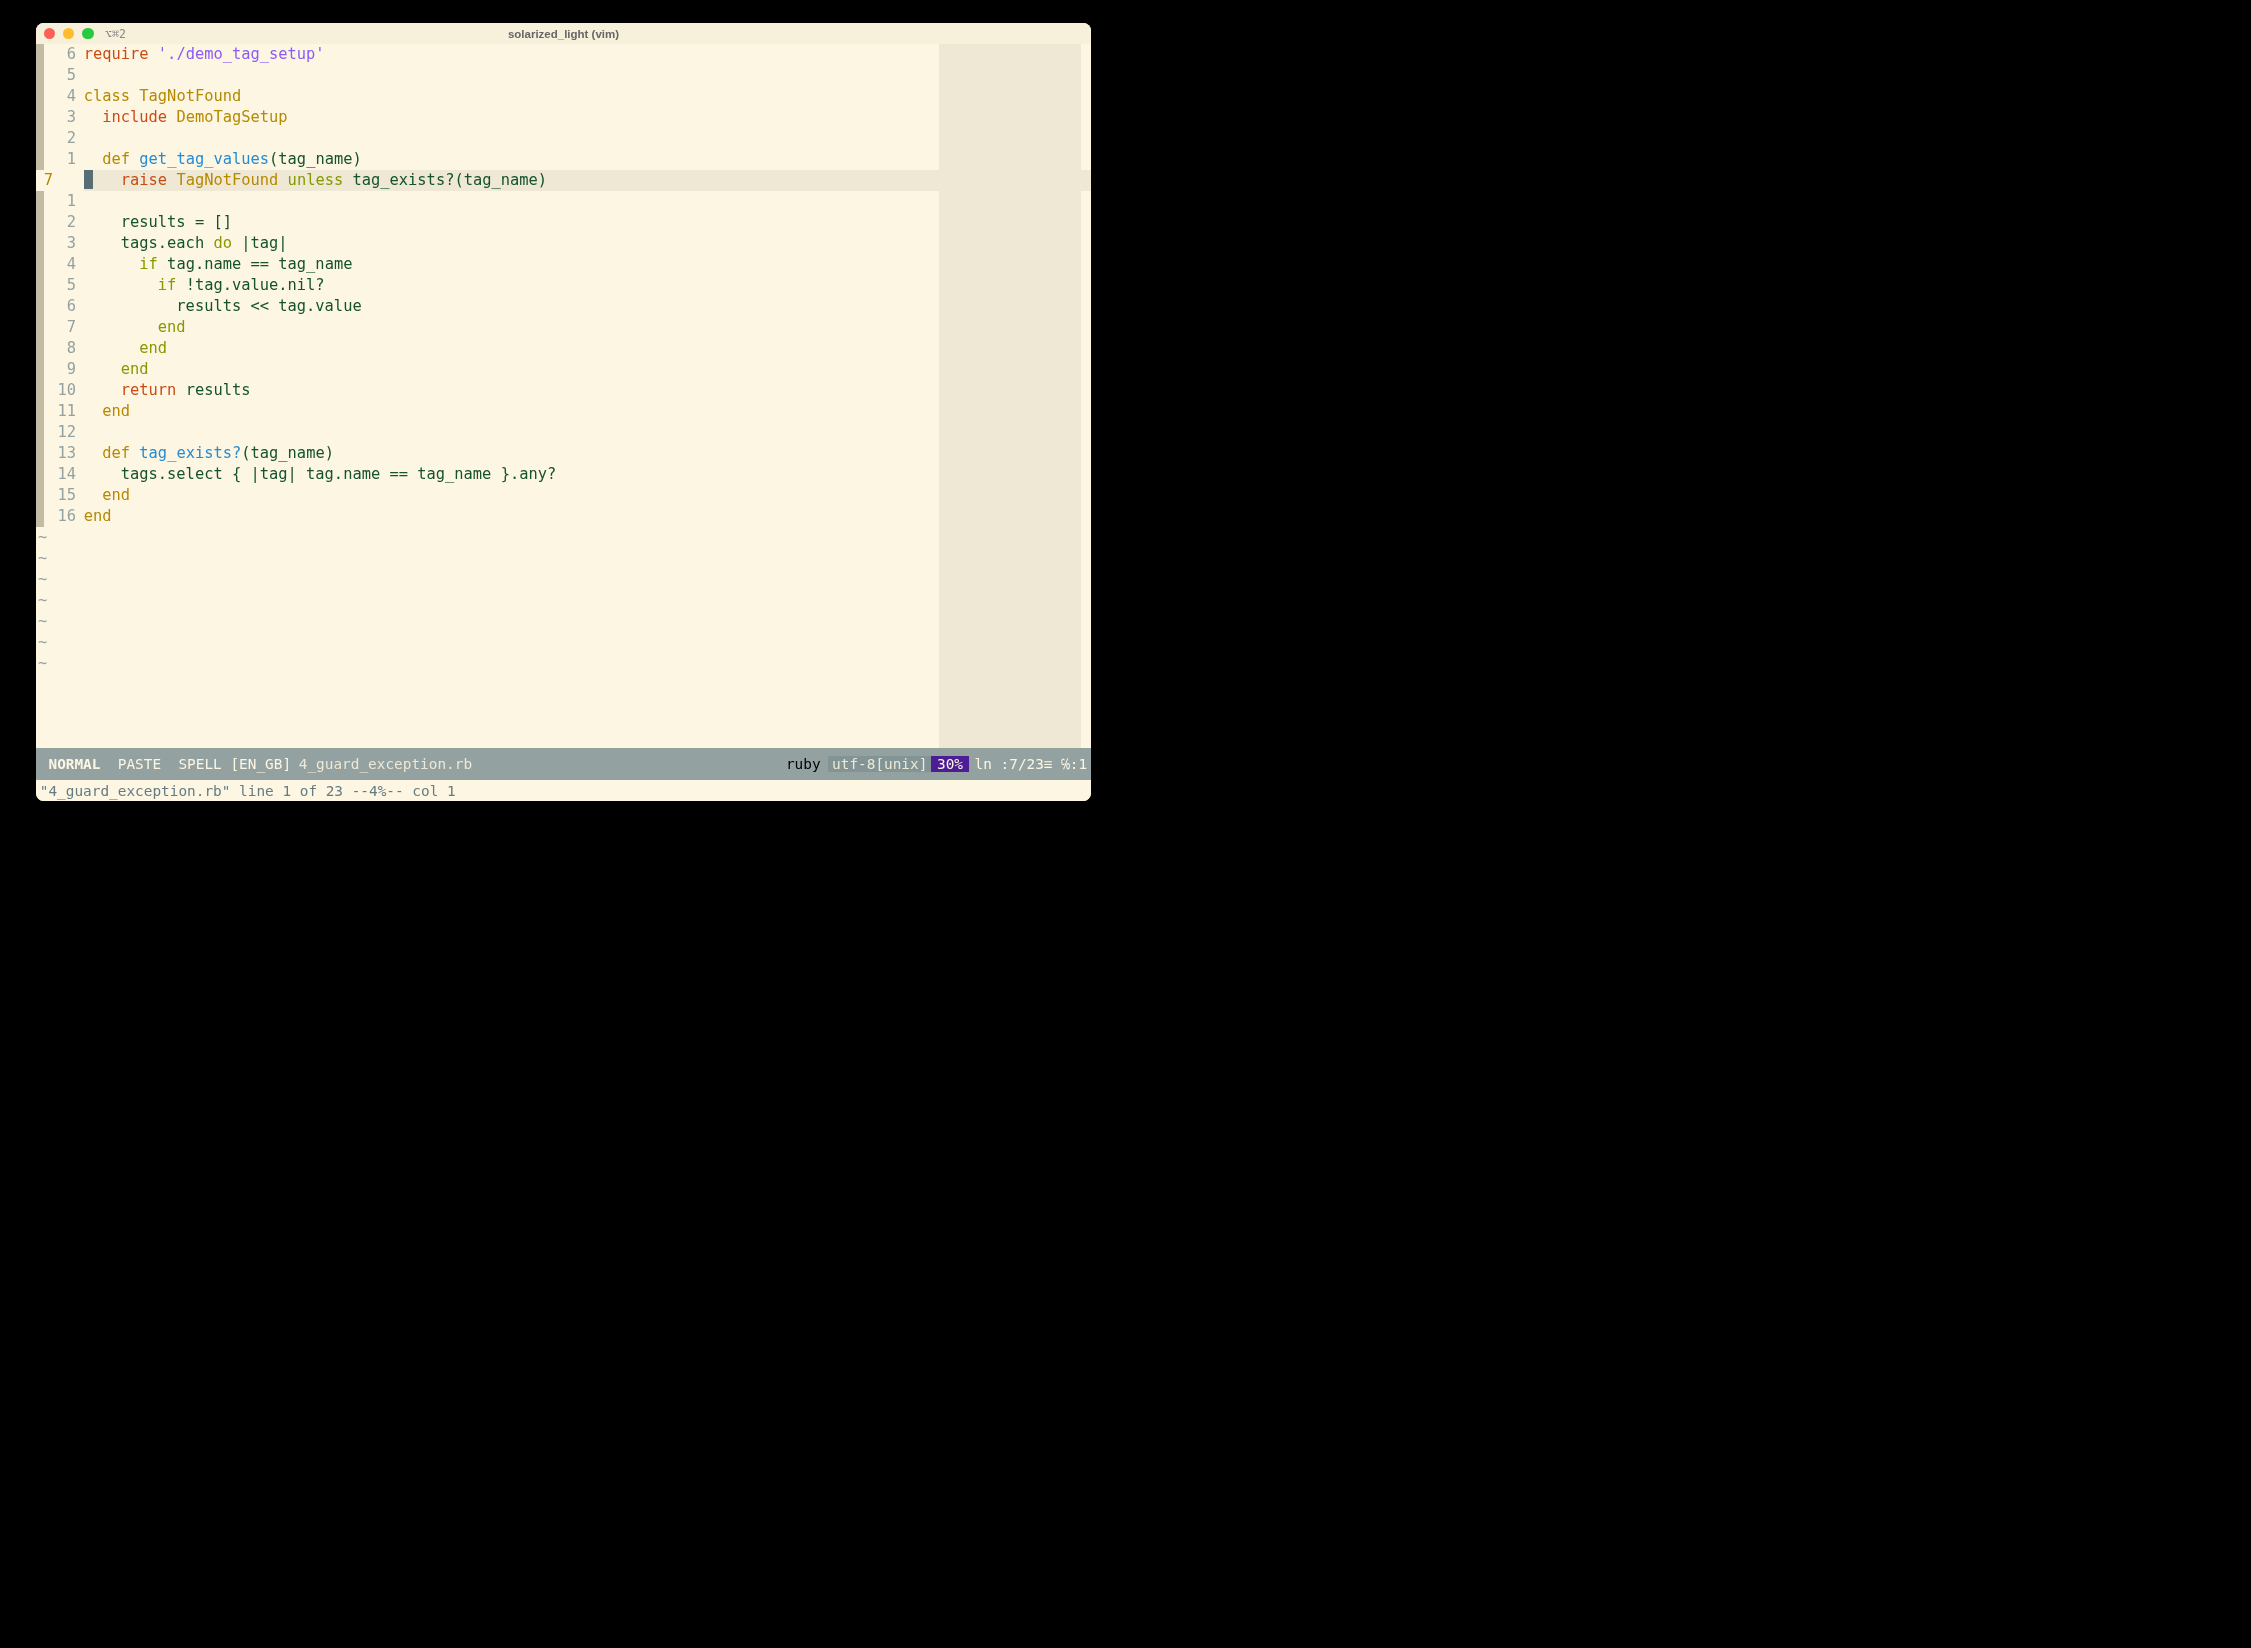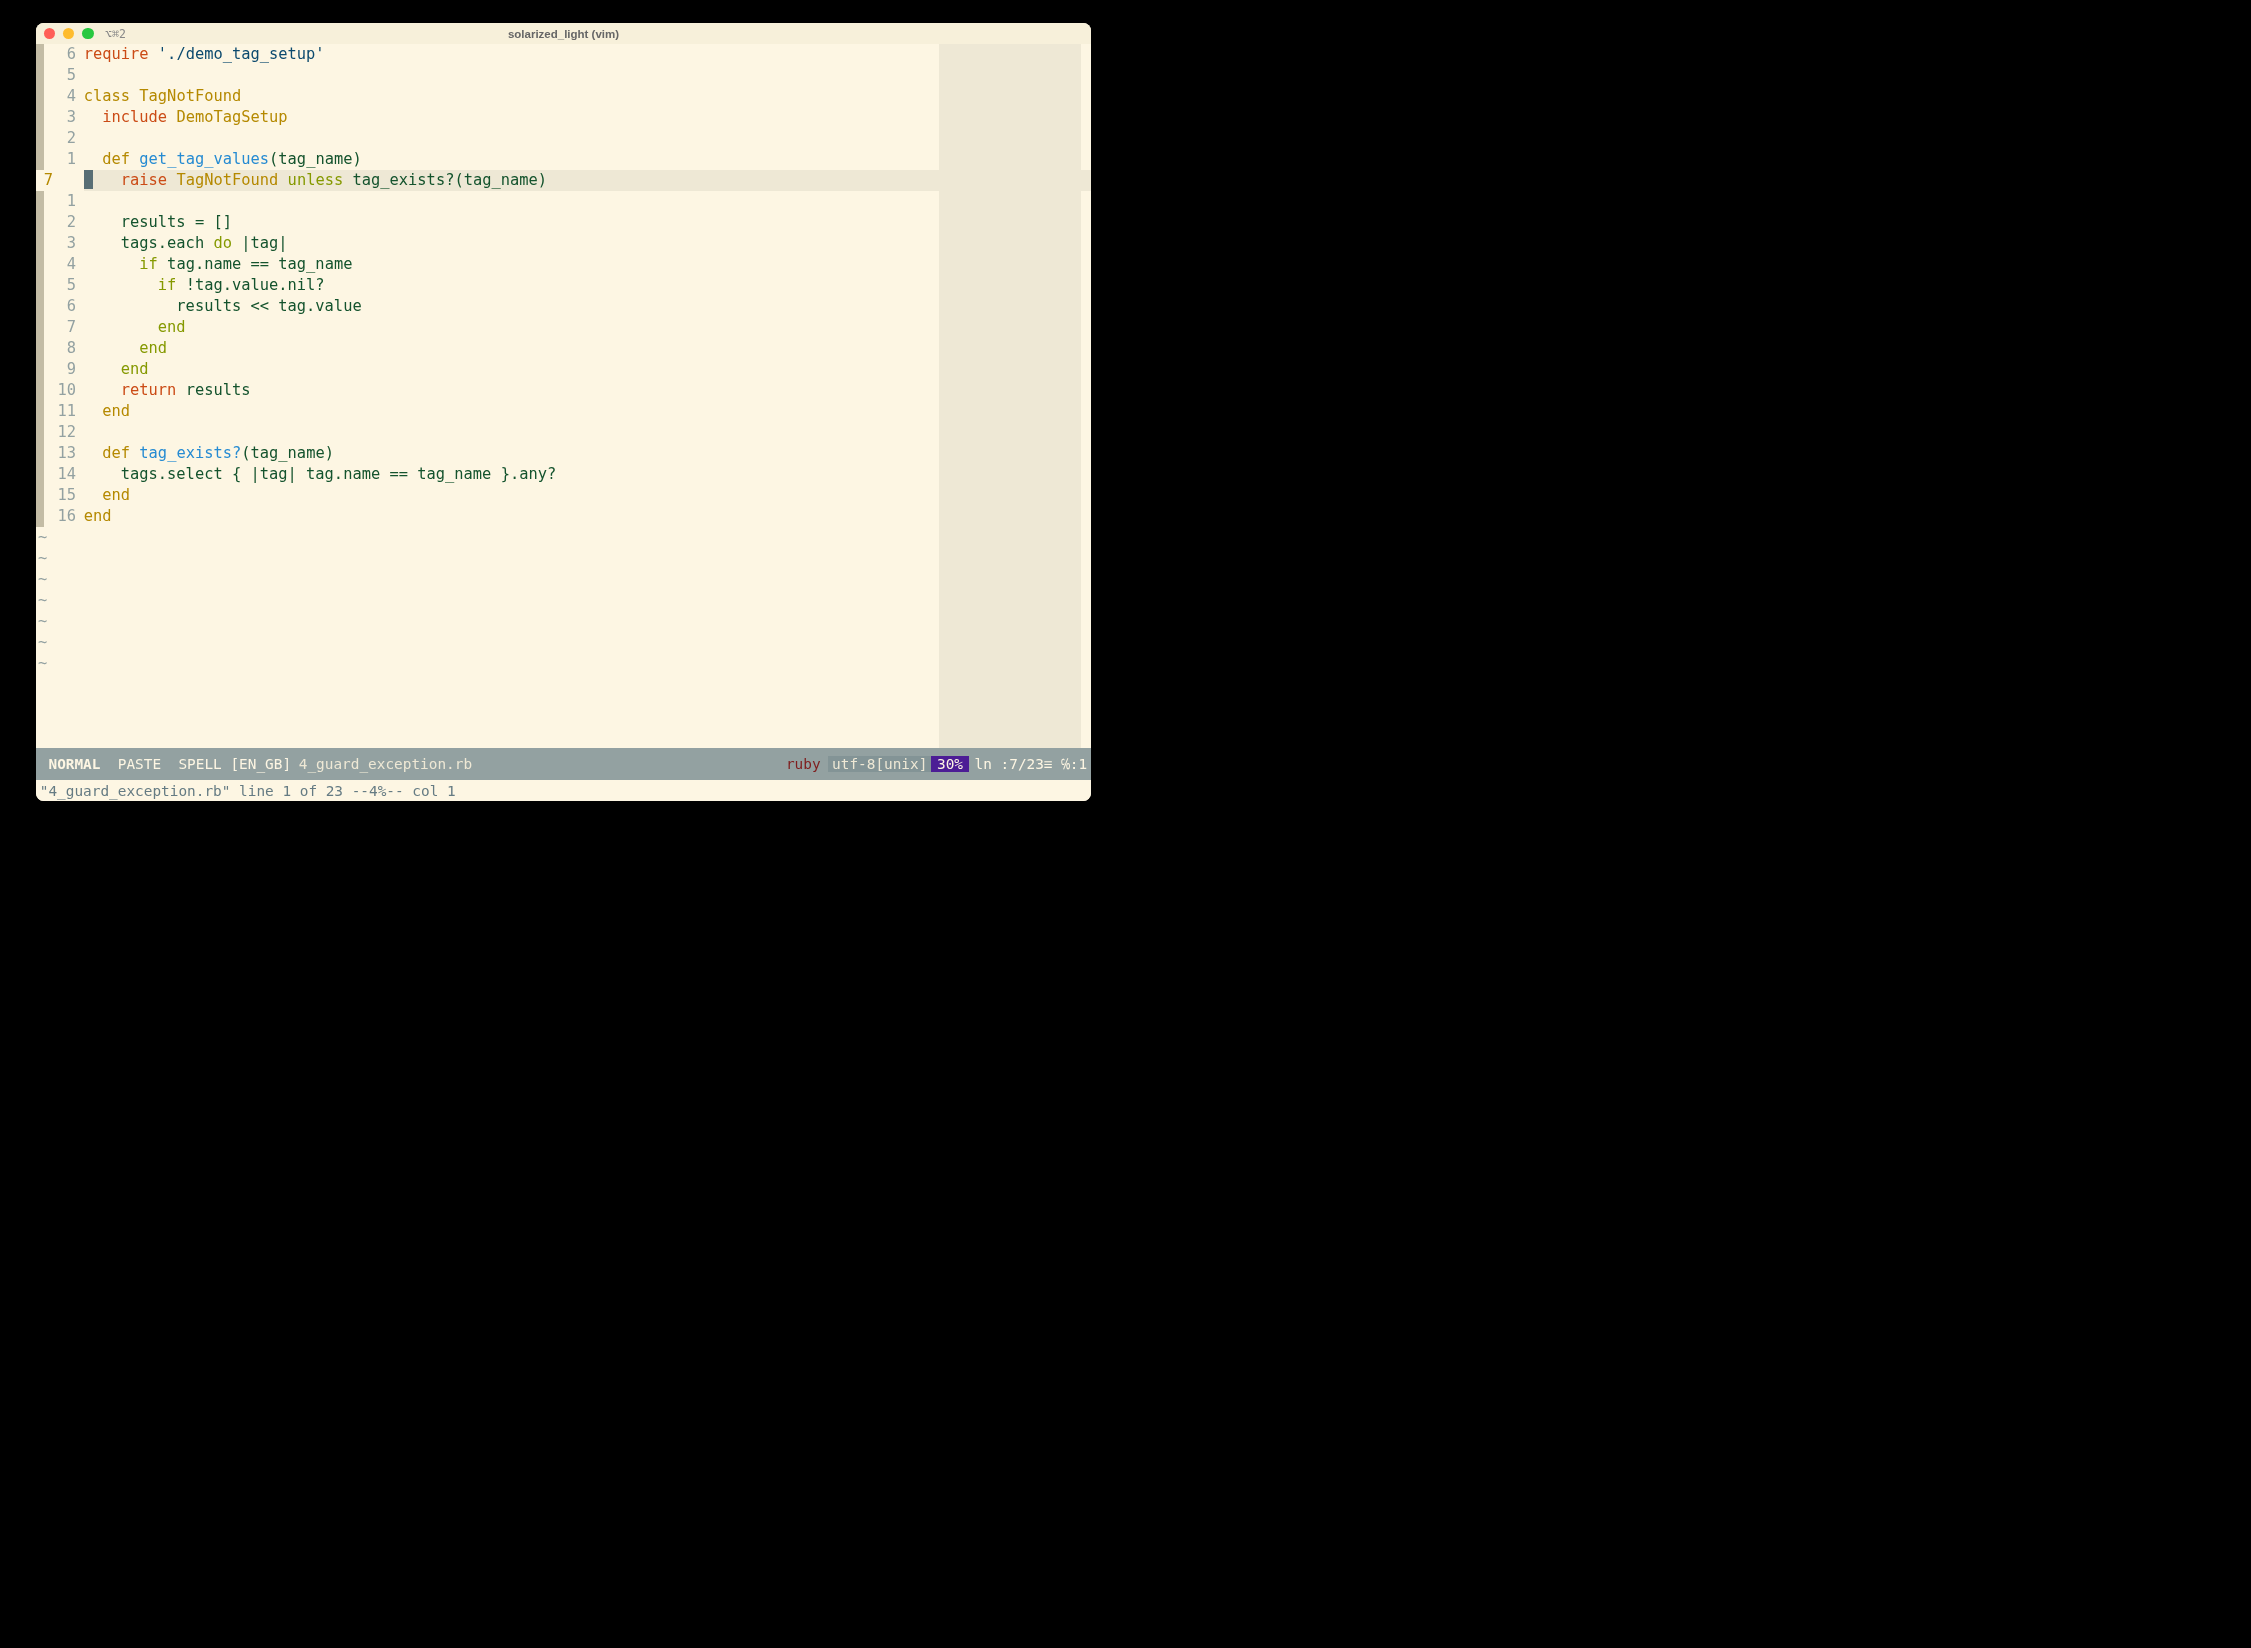--- a/index.html
+++ b/index.html
@@ -139,21 +139,21 @@
   }
   .tilde-line .t {
     color: #93a1a1;
     padding-left:1.9px;
   }
   
   
   .kw-include { color: #cb4b16; } 
   .kw-class   { color: #b58900; } 
   .const      { color: #b58900; }
-  .string     { color: #0c4a6e; } 
+  .string     { color: #8b5cf6; } 
   .funcname   { color: #268bd2; } 
   .keyword    { color: #859900; } 
   .raise      { color: #cb4b16; }
   .operator   { color: #14532d; }
   
   
   .statusline {
     height: 32px;
     background: #93a1a1;
     color: #fdf6e3;
@@ -161,21 +161,21 @@
     align-items: center;
     font-size: 14.4px;
     font-weight: 500;
     white-space: pre;
     padding: 0 3.8px;
   }
   .st-mode { color: #fdf6e3; font-weight:700;}
   .st-sep { color: #eee8d5; opacity:.6;}
   .st-file { color: #eee8d5; margin-left:7.7px; }
   .st-spacer { flex: 1; }
-  .st-filetype { color: #7f1d1d; margin-right:7.7px;}
+  .st-filetype { color: #000000; margin-right:7.7px;}
   .st-enc { background:#839496; padding:0 3.8px; color:#eee8d5;}
   .st-pct { background:#4c1d95; padding:0 5.8px; color:#fdf6e3;}
   .st-pos { padding-left:5.8px; color:#fdf6e3;}
   
   
   .cmdline {
     height: 21px;
     background: #fdf6e3;
     color: #657b83;
     font-size: 14.4px;

